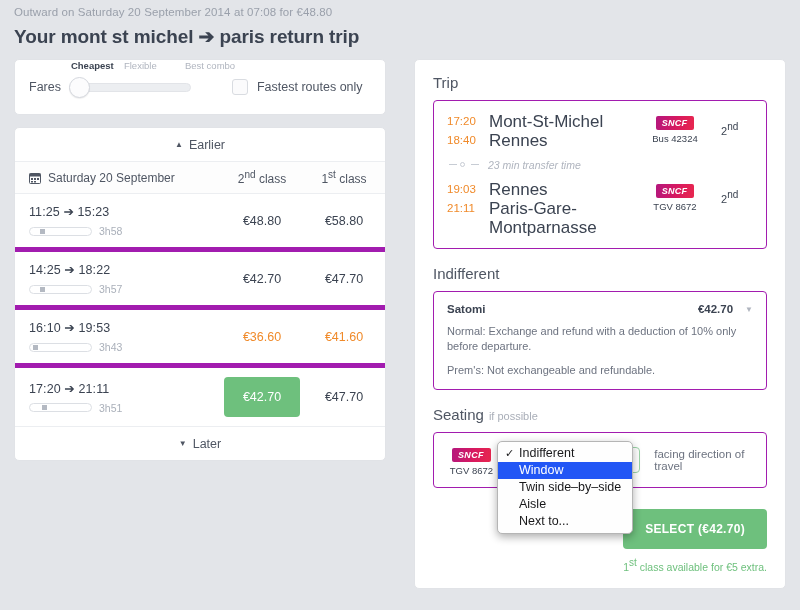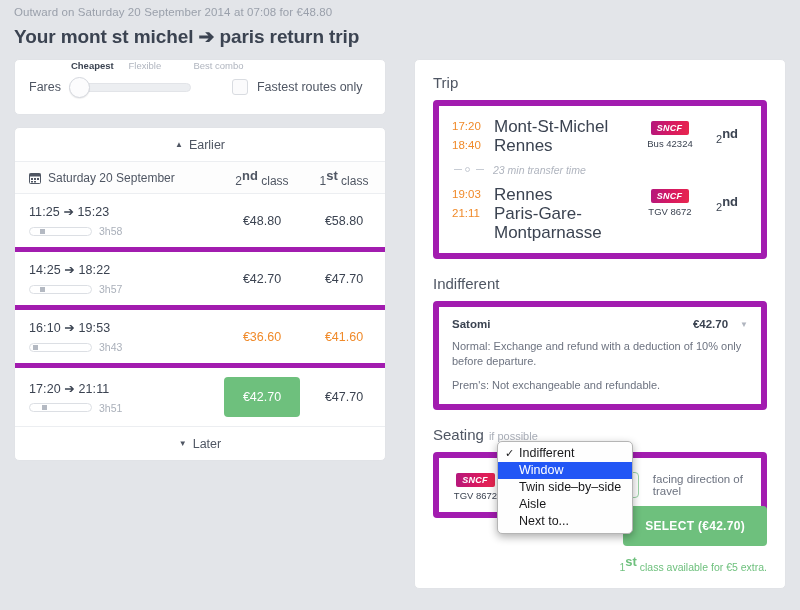--- a/index.html
+++ b/index.html
@@ -44,21 +44,21 @@
     height: 56px;
     display: flex;
     align-items: center;
     padding: 0 14px;
     position: relative;
   }
   .fares-label { font-size: 12.5px; color: #4f5663; margin-right: 8px; }
   .slider-wrap { position: relative; width: 125px; height: 30px; }
   .slider-ticks {
     position: absolute; top: -12px; left: -6px;
-    width: 185px; display: flex; gap: 13px;
+    width: 185px; display: flex; gap: 4px;
     font-size: 9.5px; white-space: nowrap;
   }
   .tick { color: #b0b5bf; }
   .tick.active { color: #3b4351; font-weight: bold; }
   .tick:nth-child(1) { width: 57px; text-align: left; padding-left: 8px;}
   .tick:nth-child(2) { width: 57px; }
   .tick:nth-child(3) { width: 60px; }
   .slider-track {
     position: absolute; top: 11px; left: 0;
     width: 122px; height: 9px;
@@ -100,21 +100,21 @@
 
   .thead {
     display: flex; align-items: center;
     height: 32px;
     border-bottom: 1px solid #eceef1;
     font-size: 12px; color: #4f5663;
     background: #fdfdfd;
   }
   .th-date { flex: 1; padding-left: 14px; display: flex; align-items: center; gap: 7px;}
   .th-cls { width: 82px; text-align: center; }
-  .sup { font-size: 13px; vertical-align: super; font-weight: bold; }
+  .sup { font-size: 10px; vertical-align: super; }
 
   .cal-ico { display:inline-block; width: 12px; height: 12px; }
 
   .trow {
     display: flex; align-items: center;
     height: 58px;
     border-bottom: 5px solid #a21caf;
     cursor: pointer;
   }
   .trow:last-of-type { border-bottom: none; }
@@ -154,21 +154,21 @@
 
   
   .rpanel { padding: 14px 18px 16px 18px; min-height: 530px; position: relative; }
   .sec-title {
     font-size: 15px; color: #4f5663; margin-bottom: 9px;
     font-weight: normal;
   }
   .sec-title .muted { font-size: 11px; color: #a9aeb8; margin-left: 5px; }
 
   .box {
-    border: 6px solid #a21caf;
+    border: 1px solid #a21caf;
     border-radius: 4px;
     padding: 11px 13px;
     background: #fff;
   }
 
   .leg { display: flex; align-items: flex-start; }
   .leg-times { width: 42px; }
   .leg-t { font-size: 11.5px; color: #f08a2a; line-height: 19px; }
   .leg-stations { flex: 1; }
   .leg-s { font-size: 17px; color: #3b4351; font-weight: normal; line-height: 19px; }

